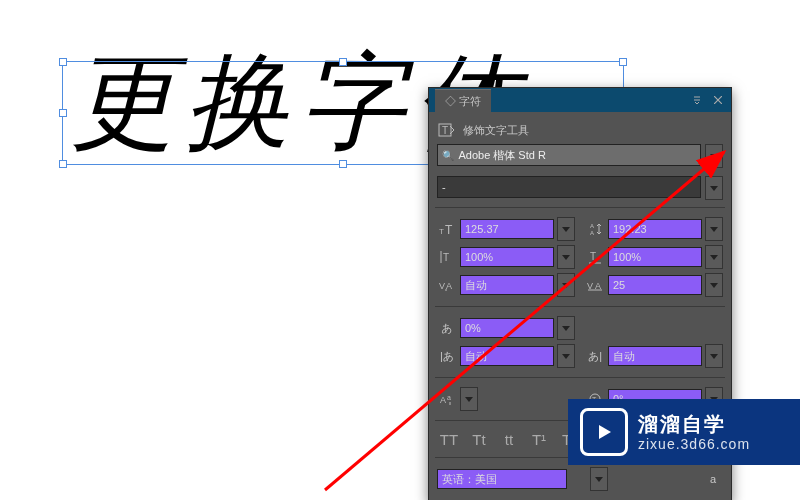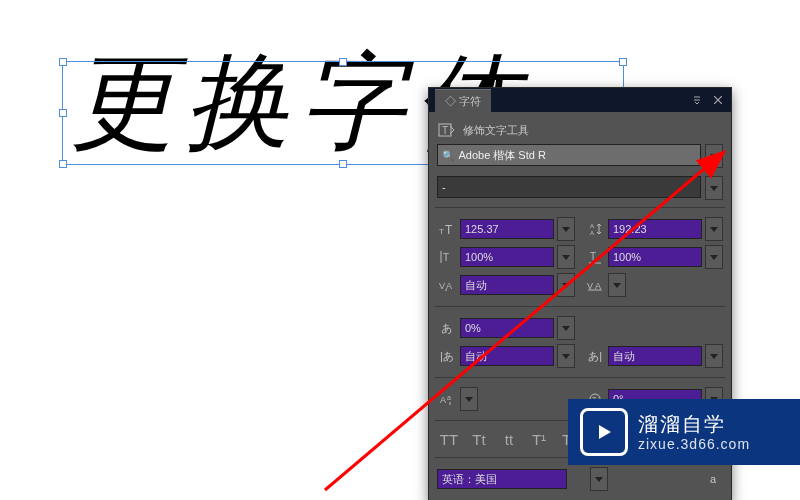--- a/index.html
+++ b/index.html
@@ -3,46 +3,46 @@
 <meta charset="utf-8">
 <style>
   html,body{margin:0;padding:0;width:800px;height:500px;background:#fff;font-family:'Microsoft YaHei',Arial,sans-serif;overflow:hidden;position:relative}
   .canvas-text{position:absolute;left:70px;top:50px;font-family:'KaiTi','STKaiti',serif;font-size:105px;font-style:italic;color:#000;letter-spacing:10px;line-height:1}
   .sel-box{position:absolute;left:62px;top:61px;width:560px;height:102px;border:1px solid #4f8de0;pointer-events:none}
   .handle{position:absolute;width:6px;height:6px;background:#fff;border:1px solid #4f8de0}
   .h-tl{left:-4px;top:-4px}.h-tm{left:50%;top:-4px;margin-left:-4px}.h-tr{right:-4px;top:-4px}
   .h-ml{left:-4px;top:50%;margin-top:-4px}.h-mr{right:-4px;top:50%;margin-top:-4px}
   .h-bl{left:-4px;bottom:-4px}.h-bm{left:50%;bottom:-4px;margin-left:-4px}.h-br{right:-4px;bottom:-4px}
   .panel{position:absolute;left:428px;top:87px;width:302px;background:#535353;border:1px solid #2a2a2a;box-shadow:0 4px 12px rgba(0,0,0,.5);font-size:11px;color:#c8c8c8}
-  .panel-tab{background:#0f172a;height:24px;display:flex;align-items:center;padding:0 6px;position:relative}
+  .panel-tab{background:#0c4a6e;height:24px;display:flex;align-items:center;padding:0 6px;position:relative}
   .panel-tab .tab{background:#535353;padding:4px 10px 3px;border-top:1px solid #6a6a6a;margin-right:4px}
   .panel-tab .chev{position:absolute;right:24px;top:0;width:20px;height:24px;display:flex;align-items:center;justify-content:center;cursor:pointer}
   .panel-tab .close{position:absolute;right:4px;top:0;width:18px;height:24px;display:flex;align-items:center;justify-content:center;cursor:pointer}
   .tool-row{display:flex;align-items:center;padding:6px 8px 2px;gap:6px}
   .tool-icon{width:20px;height:16px;display:flex;align-items:center;justify-content:center}
   .field-wrap{padding:4px 8px;display:flex;gap:4px}
   .font-input{flex:1;background:#3a3a3a;border:1px solid #222;height:20px;display:flex;align-items:center;padding:0 4px;color:#ddd;font-size:11px}
   .font-input.highlight{background:#6d6d6d;color:#eee}
   .search-ico{margin-right:4px;font-size:10px}
   .dd-btn{width:16px;height:22px;background:#5a5a5a;border:1px solid #333;display:flex;align-items:center;justify-content:center;cursor:pointer}
   .dd-btn svg{width:8px;height:5px}
   .grid{display:grid;grid-template-columns:1fr 1fr;gap:4px 10px;padding:6px 8px}
   .ctrl{display:flex;align-items:center;gap:3px}
   .ctrl-ico{width:20px;height:16px;display:flex;align-items:center;justify-content:center;font-size:11px}
-  .num-input{flex:1;background:#4c1d95;border:1px solid #222;height:18px;display:flex;align-items:center;padding:0 4px;color:#ddd;font-size:11px;min-width:0}
+  .num-input{flex:1;background:#8b5cf6;border:1px solid #222;height:18px;display:flex;align-items:center;padding:0 4px;color:#ddd;font-size:11px;min-width:0}
   .divider{height:1px;background:#3a3a3a;margin:3px 6px}
   .tt-row{display:flex;gap:6px;padding:6px 8px}
   .tt-btn{width:24px;height:18px;display:flex;align-items:center;justify-content:center;font-size:15px;color:#aaa;cursor:pointer}
   .lang-row{display:flex;align-items:center;padding:6px 8px 10px;gap:23px}
   .arrow-line{position:absolute;pointer-events:none;left:0;top:0}
   .watermark{position:absolute;right:0;bottom:35px;width:220px;height:66px;background:#0b357f;display:flex;align-items:center;padding-left:12px;gap:10px}
   .wm-icon{width:42px;height:42px;border:3px solid #fff;border-radius:8px;display:flex;align-items:center;justify-content:center}
   .wm-icon svg{fill:#fff}
   .wm-text{color:#fff;display:flex;flex-direction:column;line-height:1.2}
-  .wm-text .t1{font-size:20px;font-weight:normal;letter-spacing:2px}
+  .wm-text .t1{font-size:20px;font-weight:bold;letter-spacing:2px}
   .wm-text .t2{font-size:14px;letter-spacing:1px;opacity:.85}
 </style>
 </head>
 <body>
 
 <div class="canvas-text">更换字体</div>
 
 <div class="sel-box">
   <div class="handle h-tl"></div>
   <div class="handle h-tm"></div>
@@ -193,20 +193,23 @@
         </div>
     </div>
     <div class="ctrl">
       <span class="ctrl-ico">
           <svg width="16" height="12" viewBox="0 0 16 12">
             <text x="0" y="10" font-size="9" fill="#bbb">V</text>
             <text x="8" y="10" font-size="9" fill="#bbb">A</text>
             <path d="M1 11h14" stroke="#bbb"></path>
           </svg>
         </span>
+      <div class="num-input">
+          <span>25</span>
+        </div>
       <div class="dd-btn">
           <svg viewBox="0 0 8 5">
             <path d="M0 0h8L4 5z" fill="#222"></path>
           </svg>
         </div>
     </div>
   </div>
 
   <div class="divider"></div>
 

